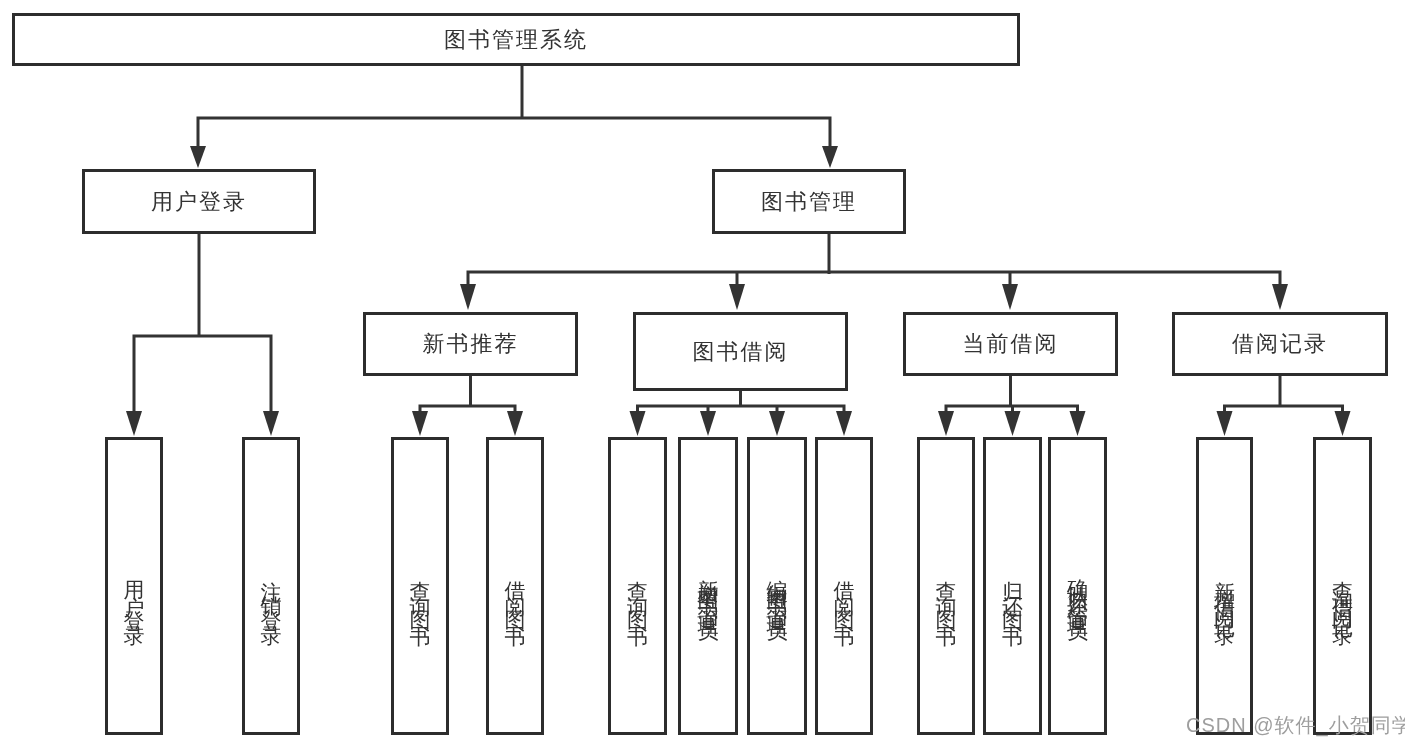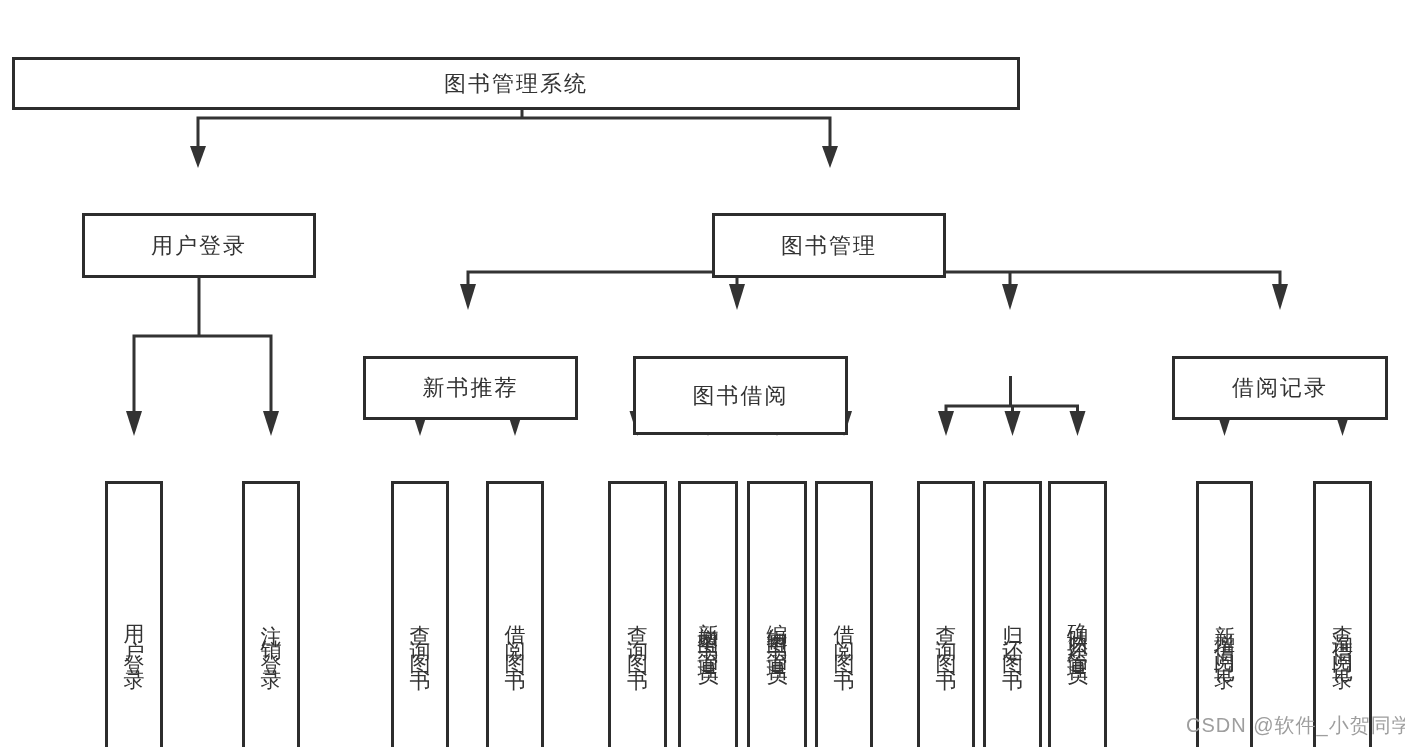--- a/index.html
+++ b/index.html
@@ -16,21 +16,20 @@
   .ar polygon { fill: var(--line, #333333); stroke: none; }
   .node {
     position: absolute;
     box-sizing: border-box;
     background: var(--fill, #ffffff);
     border: 3px solid var(--border, #2d2d2d);
     display: flex;
     align-items: center;
     justify-content: center;
     z-index: 2;
-    margin-top: 44px;
   }
   .node .lbl {
     color: var(--text, #333333);
     white-space: nowrap;
   }
   .hbox .lbl { font-size: 22px; letter-spacing: 2px; }
   .vbox { writing-mode: vertical-rl; text-orientation: mixed; }
   .vbox .lbl { font-size: 21px; }
   .v4 .lbl { letter-spacing: 15px; text-indent: 15px; }
   .v6 .lbl { letter-spacing: 9px; text-indent: 9px; }
@@ -96,29 +95,32 @@
     </g>
   </svg>
 
   <div class="node hbox" style="left:12px;top:13px;width:1008px;height:53px">
     <span class="lbl">图书管理系统</span>
   </div>
 
   <div class="node hbox" style="left:82px;top:169px;width:234px;height:65px">
     <span class="lbl">用户登录</span>
   </div>
-  <div class="node hbox" style="left:712px;top:169px;width:234px;height:65px">
+  <div class="node hbox" style="left:712px;top:169px;width:194px;height:65px">
     <span class="lbl">图书管理</span>
   </div>
 
   <div class="node hbox" style="left:363px;top:312px;width:215px;height:64px">
     <span class="lbl">新书推荐</span>
   </div>
   <div class="node hbox" style="left:633px;top:312px;width:215px;height:79px">
     <span class="lbl">图书借阅</span>
+  </div>
+  <div class="node hbox" style="left:903px;top:312px;width:215px;height:64px">
+    <span class="lbl">当前借阅</span>
   </div>
   <div class="node hbox" style="left:1172px;top:312px;width:216px;height:64px">
     <span class="lbl">借阅记录</span>
   </div>
 
   <div class="node vbox v4" style="left:105px;top:437px;width:58px;height:298px">
     <span class="lbl">用户登录</span>
   </div>
   <div class="node vbox v4" style="left:242px;top:437px;width:58px;height:298px">
     <span class="lbl">注销登录</span>

